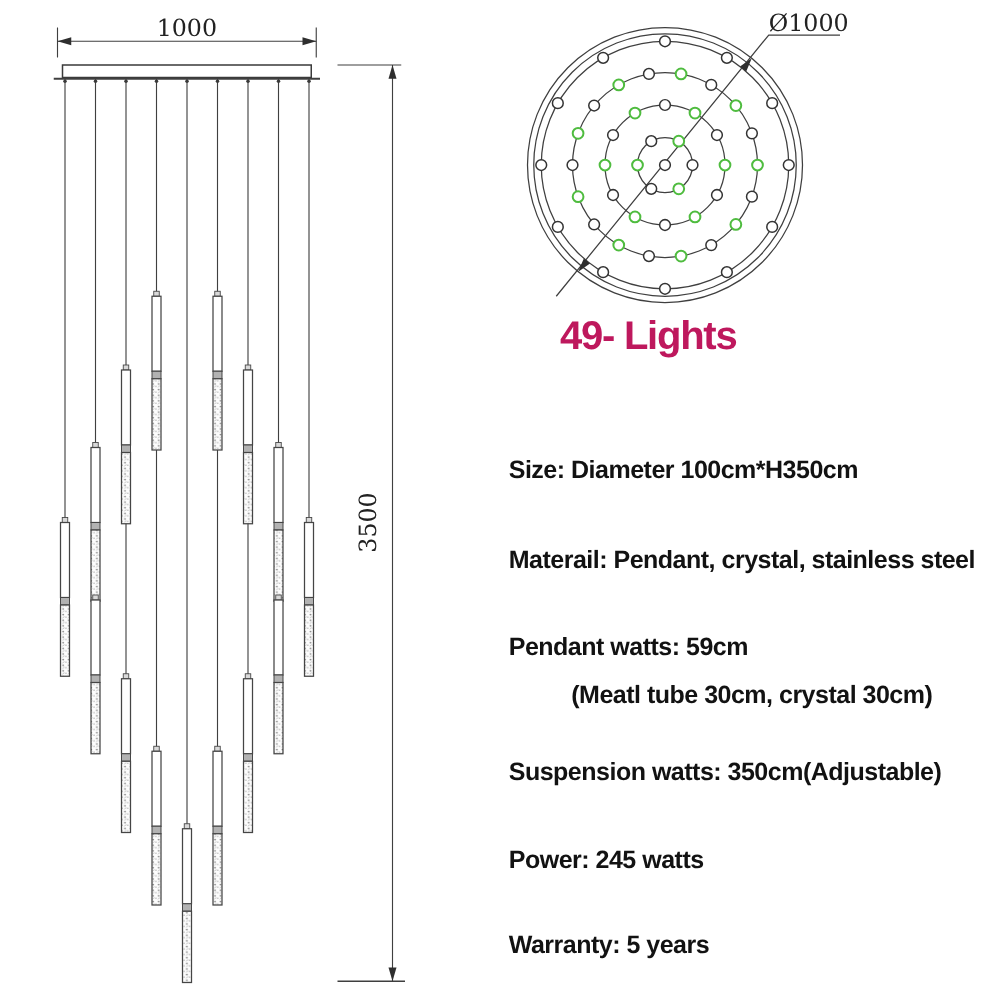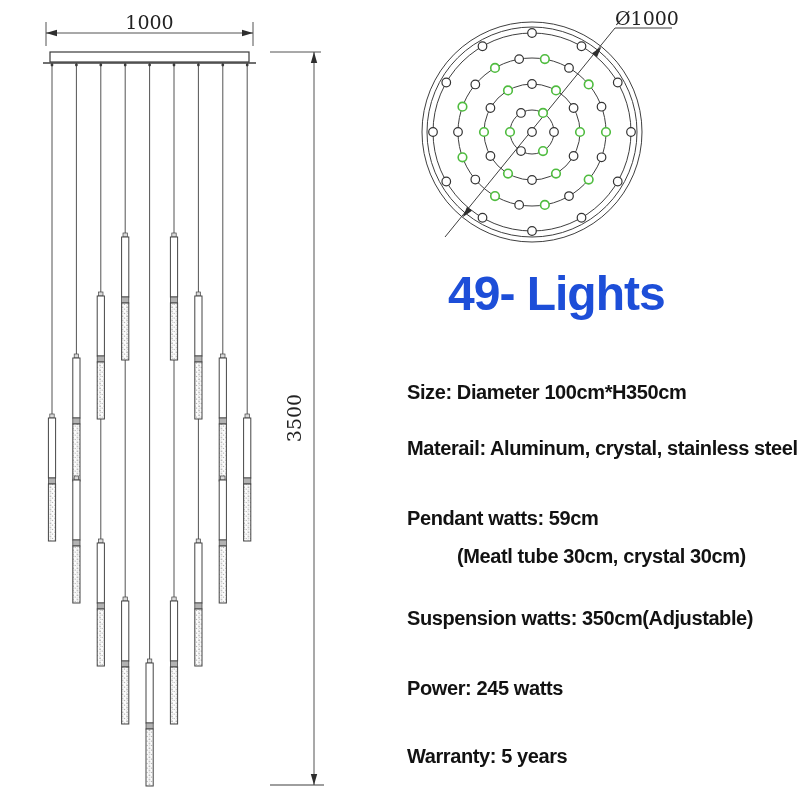--- a/index.html
+++ b/index.html
@@ -6,22 +6,22 @@
   body{
     width:800px;height:800px;background:#ffffff;position:relative;
     font-family:"Liberation Sans",sans-serif;overflow:hidden;
   }
   #stage{position:absolute;inset:0;width:800px;height:800px;}
   #line-art{position:absolute;left:0;top:0;width:800px;height:800px;}
   .dim-text{
     font-family:"DejaVu Serif",serif;font-size:19px;fill:#222222;
   }
   #product-title{
-    position:absolute;left:448px;top:266px;width:340px;
-    font-size:48px;font-weight:bold;letter-spacing:-1px;color:#1d4ed8;
+    position:absolute;left:448px;top:250px;width:340px;
+    font-size:32px;font-weight:bold;letter-spacing:-1px;color:#be185d;
     white-space:nowrap;
   }
   .spec-line{
     position:absolute;left:407px;width:393px;
     font-size:20px;font-weight:bold;letter-spacing:-0.4px;color:#121212;
     white-space:nowrap;
   }
   .spec-indent{left:457px;}
 </style>
 </head>
@@ -220,21 +220,21 @@
         <circle cx="543" cy="151.05255888325766" r="4.3" fill="#ffffff" stroke="#4fbc3f" stroke-width="1.6"></circle>
         <circle cx="532" cy="132" r="4.3" fill="#ffffff" stroke="#333333" stroke-width="1.2"></circle>
       </g>
     <text class="dim-text" x="149.5" y="29" text-anchor="middle">1000</text>
     <text class="dim-text" x="301" y="418" text-anchor="middle" transform="rotate(-90 301 418)">3500</text>
     <text class="dim-text" x="615" y="25">Ø1000</text>
   </svg>
 
   <div id="product-title">49- Lights</div>
 
-  <div class="spec-line" style="top:365px;margin-top:16px;">Size: Diameter 100cm*H350cm</div>
-  <div class="spec-line" style="top:437px;">Materail: Aluminum, crystal, stainless steel</div>
+  <div class="spec-line" style="top:365px;">Size: Diameter 100cm*H350cm</div>
+  <div class="spec-line" style="top:437px;">Materail: Pendant, crystal, stainless steel</div>
   <div class="spec-line" style="top:507px;">Pendant watts: 59cm</div>
   <div class="spec-line spec-indent" style="top:545px;">(Meatl tube 30cm, crystal 30cm)</div>
   <div class="spec-line" style="top:607px;">Suspension watts: 350cm(Adjustable)</div>
   <div class="spec-line" style="top:677px;">Power: 245 watts</div>
   <div class="spec-line" style="top:745px;">Warranty: 5 years</div>
 
 </div>
 
 </body></html>

